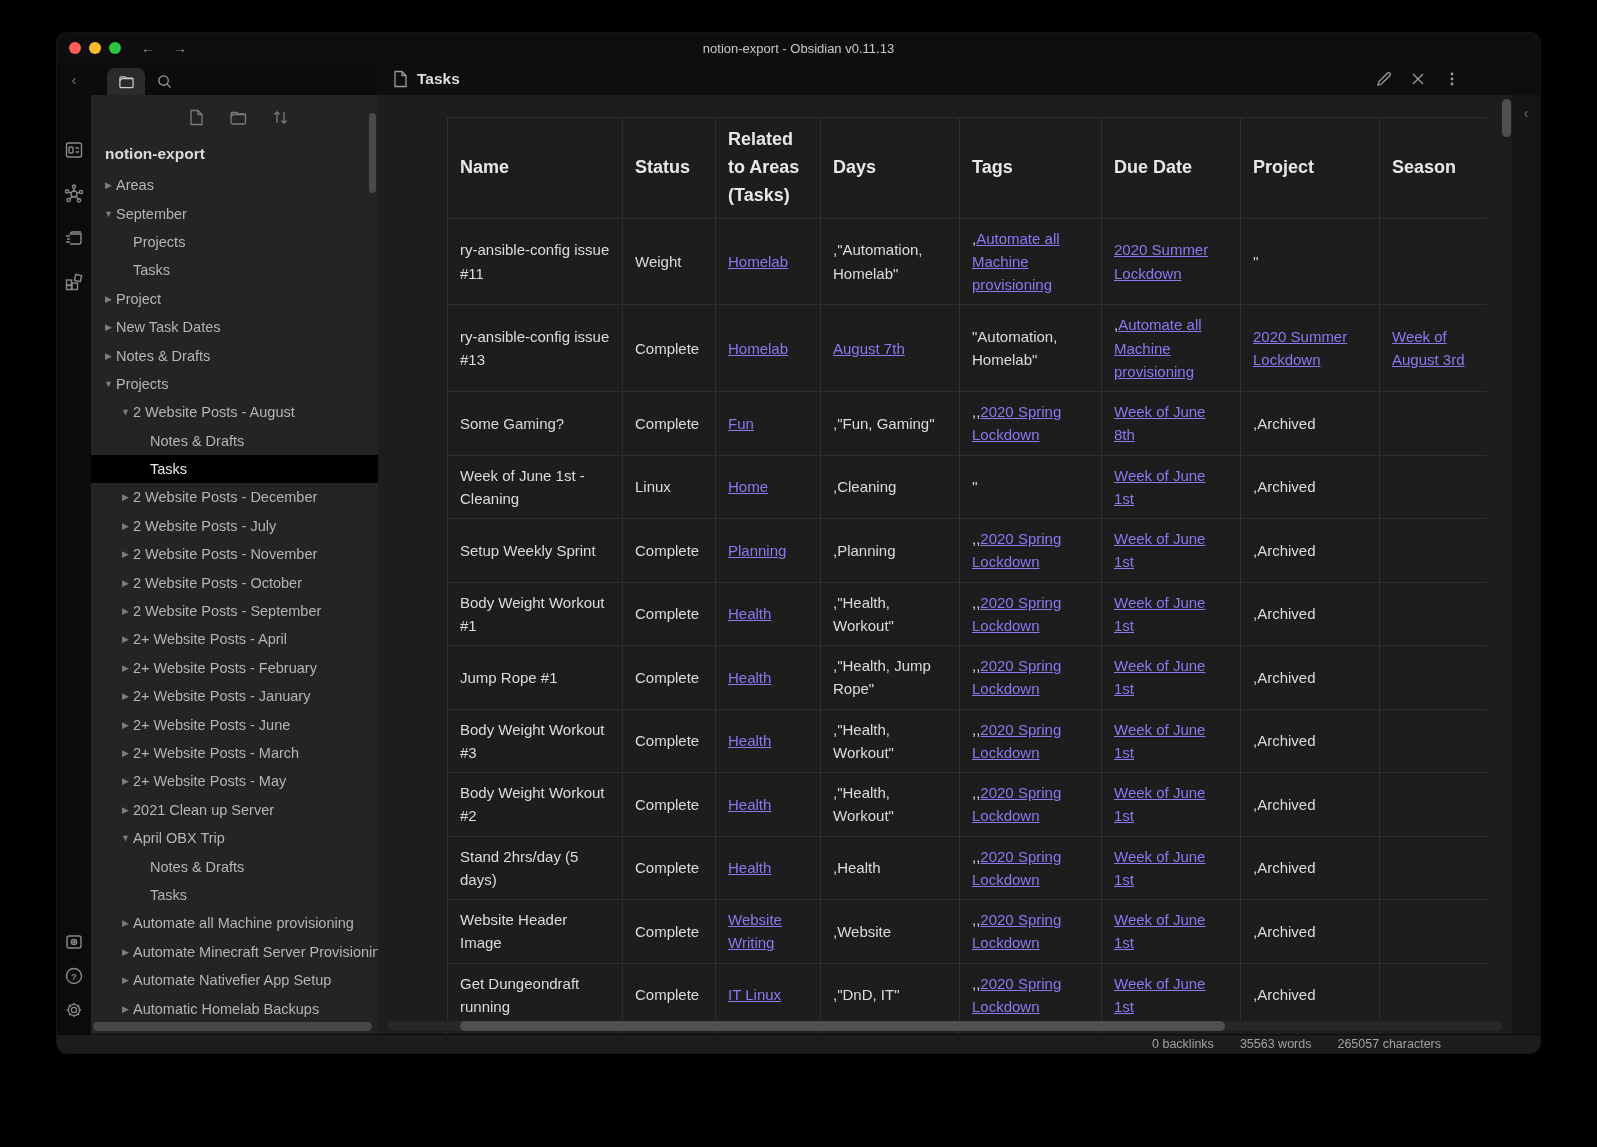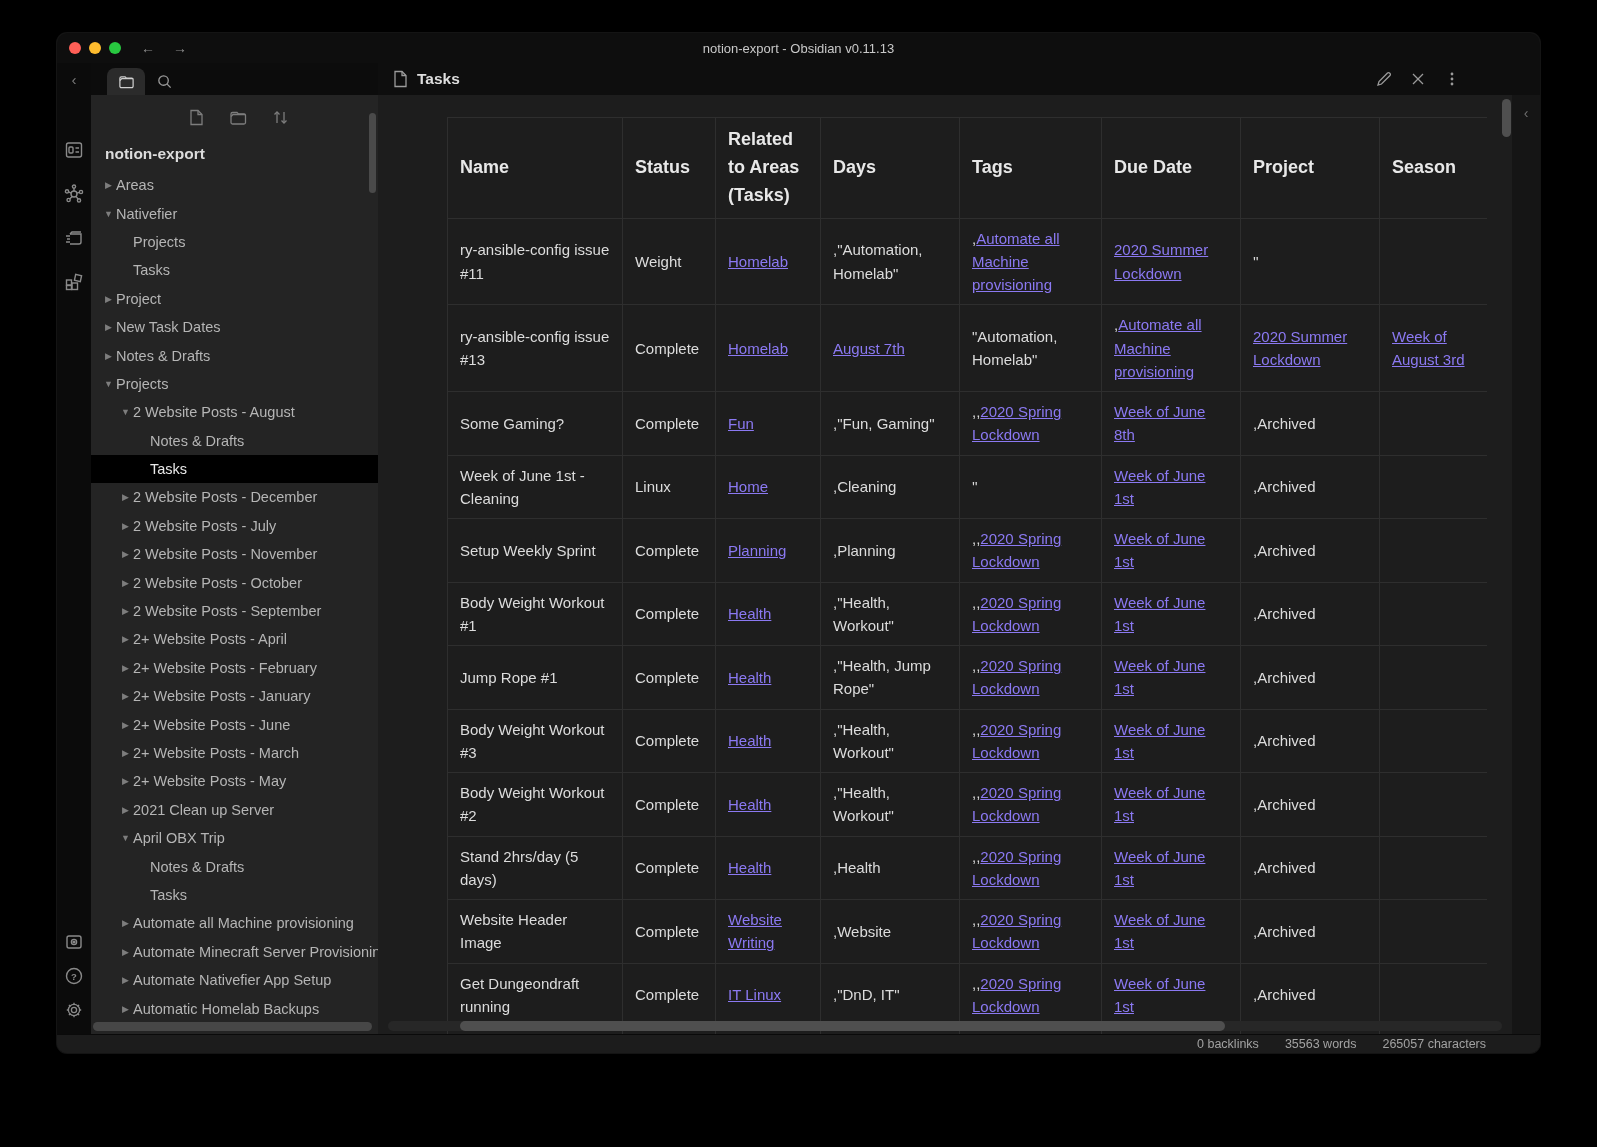--- a/index.html
+++ b/index.html
@@ -90,21 +90,21 @@
   .editor-vscroll { position:absolute; right:1px; top:4px; width:9px; height:38px;
     background:#4f4f4f; border-radius:5px; }
   .editor-hscroll-track { position:absolute; left:10px; right:10px; bottom:3px; height:10px;
     background:#272727; border-radius:6px; }
   .editor-hscroll-thumb { position:absolute; left:72px; top:0; width:765px; height:10px;
     background:#4f4f4f; border-radius:6px; }
 
   
   .statusbar { height:19px; background:#1c1c1c; border-top:1px solid #0a0a0a;
     display:flex; align-items:center; justify-content:flex-end; gap:26px;
-    padding-right:54px; color:#a2a2a2; font-size:12.5px; flex:0 0 auto; }
+    padding-right:99px; color:#a2a2a2; font-size:12.5px; flex:0 0 auto; }
 </style>
 </head>
 <body>
 
 <div id="stage">
   <div id="window">
 
     <div class="titlebar">
       <div class="traffic">
         <div class="light" id="tl-close" style="background: rgb(255, 95, 87);"></div>
@@ -225,21 +225,21 @@
         </div>
 
         <div class="vault-title">notion-export</div>
         <div class="tree" id="tree">
             <div class="tree-item" style="padding-left: 10px;">
               <span class="arrowzone">▶</span>
               <span>Areas</span>
             </div>
             <div class="tree-item" style="padding-left: 10px;">
               <span class="arrowzone">▼</span>
-              <span>Nativefier</span>
+              <span>September</span>
             </div>
             <div class="tree-item" style="padding-left: 27px;">
               <span class="arrowzone"></span>
               <span>Projects</span>
             </div>
             <div class="tree-item" style="padding-left: 27px;">
               <span class="arrowzone"></span>
               <span>Tasks</span>
             </div>
             <div class="tree-item" style="padding-left: 10px;">

